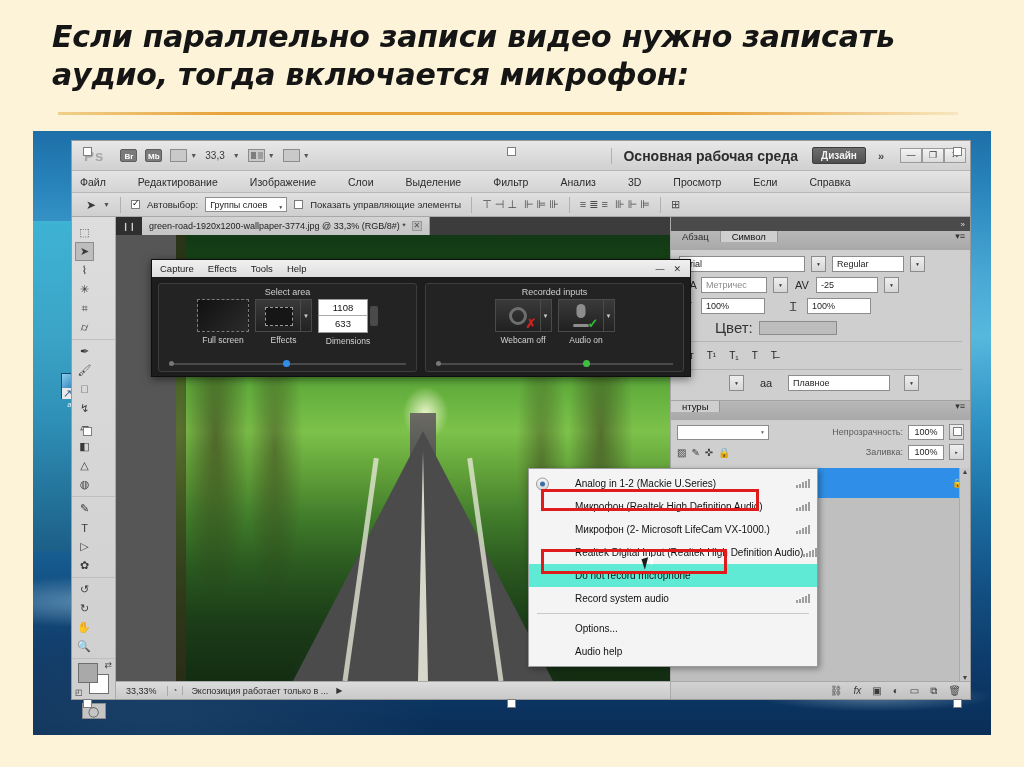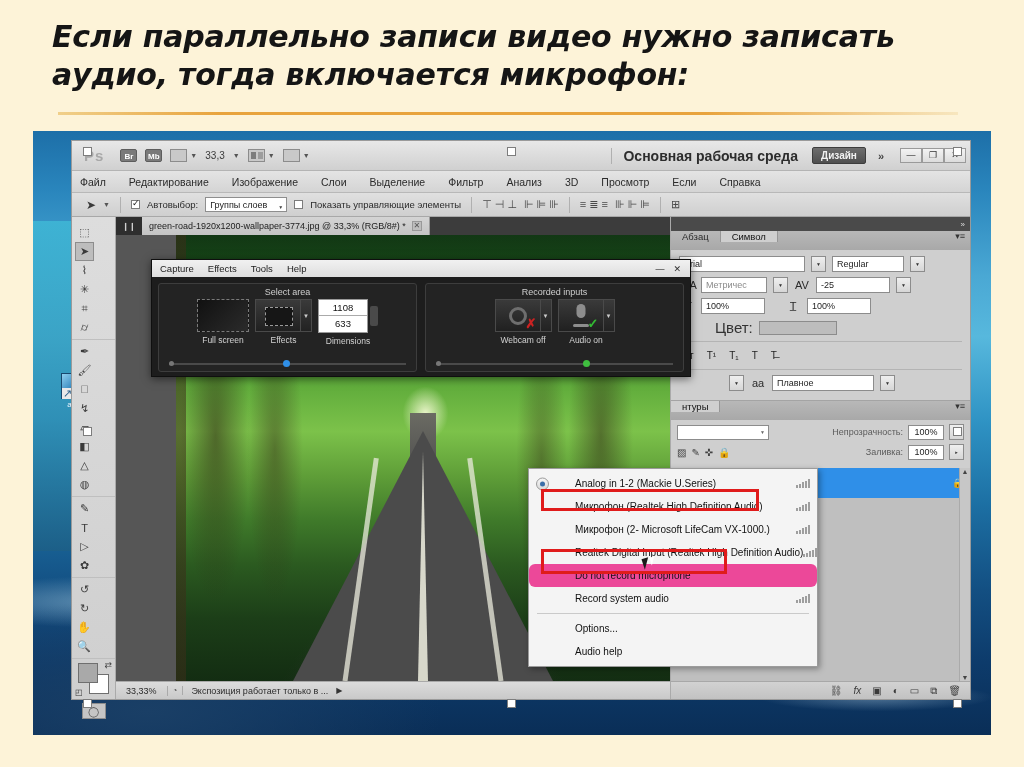--- a/index.html
+++ b/index.html
@@ -106,21 +106,21 @@
   .wctl {
     width:22px; height:15px; border:1px solid #9a9a9a; background:linear-gradient(to bottom,#f3f3f3,#dcdcdc);
     font-size:9px; color:#333; text-align:center; line-height:13px;
   }
   .wctl-grp { display:flex; margin-left:4px; }
 
   
   #ps-menubar {
     height:22px; background:linear-gradient(to bottom,#e4e4e4,#d4d4d4);
     border-bottom:1px solid #b8b8b8;
-    display:flex; align-items:center; padding-left:8px; gap:23px;
+    display:flex; align-items:center; padding-left:8px; gap:32px;
     font-size:10.5px; color:#2b2b2b;
   }
 
   
   #ps-optionsbar {
     height:24px; background:linear-gradient(to bottom,#e0e0e0,#cfcfcf);
     border-bottom:1px solid #a8a8a8;
     display:flex; align-items:center; padding-left:14px; gap:7px;
     font-size:9.5px; color:#2b2b2b;
   }
@@ -242,21 +242,21 @@
   .cfield {
     border:1px solid #8c8c8c; background:#fff; height:16px; font-size:9px; color:#1e1e1e;
     padding:0 4px; line-height:14px; display:flex; align-items:center;
   }
   .cstep { width:15px; height:16px; border:1px solid #8c8c8c; background:linear-gradient(to bottom,#efefef,#d6d6d6); font-size:5px; color:#333; display:flex;align-items:center;justify-content:center;}
   .cicon { font-size:11px; color:#2a2a2a; width:16px; text-align:center; }
   .cdivider { height:1px; background:#b4b4b4; margin:5px 0; }
   #color-row { display:flex; align-items:center; gap:6px; }
   #color-swatch { width:78px; height:14px; background:#bdbdbd; border:1px solid #8c8c8c;}
   #type-style-row { display:flex; gap:13px; font-size:10px; color:#1e1e1e; padding:3px 4px; }
-  #aa-row { display:flex; align-items:center; gap:6px; }
+  #aa-row { display:flex; align-items:center; gap:14px; }
   
   #layers-panel { flex:1; background:#cfcfcf; display:flex; flex-direction:column; border-top:1px solid #a4a4a4;}
   #layers-head { background:#cfcfcf; padding:4px 6px; }
   .lrow { display:flex; align-items:center; gap:5px; margin-bottom:4px; font-size:9px; color:#5c5c5c;}
   .lselect { border:1px solid #8c8c8c; background:#fff; height:15px; width:92px; position:relative;}
   .lselect:after{content:"▼";position:absolute;right:3px;top:3px;font-size:5px;color:#666;}
   .lnum { border:1px solid #8c8c8c; background:#fff; height:15px; width:36px; font-size:9px; color:#222; text-align:center; line-height:13px;}
   .lfill { flex:1; }
   #layer-list { flex:1; background:#bfbfbf; position:relative; overflow:hidden; }
   #layer-item {
@@ -316,21 +316,21 @@
     position:absolute; left:495px; top:337px; width:290px;
     background:#f4f4f4; border:1px solid #9b9b9b;
     box-shadow:2px 2px 6px rgba(0,0,0,.35);
     padding:3px 0;
     font-size:10px; color:#111;
   }
   .am-item {
     height:23px; display:flex; align-items:center; padding-left:46px; padding-right:7px;
     position:relative; white-space:nowrap;
   }
-  .am-item.hl { background:#ec4899;border-radius:6px; }
+  .am-item.hl { background:#5eead4; }
   .am-bullet {
     position:absolute; left:7px; top:50%; transform:translateY(-50%);
     width:13px; height:13px; border-radius:50%;
     background:linear-gradient(to bottom,#f6f6f6,#d8d8d8); border:1px solid #9a9a9a;
   }
   .am-bullet:after {
     content:""; position:absolute; left:3px; top:3px; width:5px; height:5px;
     border-radius:50%; background:#3a6ea8;
   }
   .am-sep { height:1px; background:#cacaca; margin:3px 8px; }
@@ -530,21 +530,21 @@
             <span class="cfield" style="width:126px">Arial</span>
             <span class="cstep">▼</span>
             <span class="cfield" style="width:72px">Regular</span>
             <span class="cstep">▼</span>
           </div>
           <div class="crow">
             <span class="cicon">V/A</span>
             <span class="cfield" style="width:66px;color:#8a8a8a">Метричес</span>
             <span class="cstep">▼</span>
             <span class="cicon">AV</span>
-            <span class="cfield" style="width:74px">-25</span>
+            <span class="cfield" style="width:62px">-25</span>
             <span class="cstep">▼</span>
           </div>
           <div class="crow">
             <span class="cicon">IT</span>
             <span class="cfield" style="width:64px">100%</span>
             <span class="cicon" style="margin-left:14px">T̲</span>
             <span class="cfield" style="width:64px">100%</span>
           </div>
           <div class="crow" id="color-row">
             <span style="font-size:15px;color:#333;margin-left:36px">Цвет:</span>

